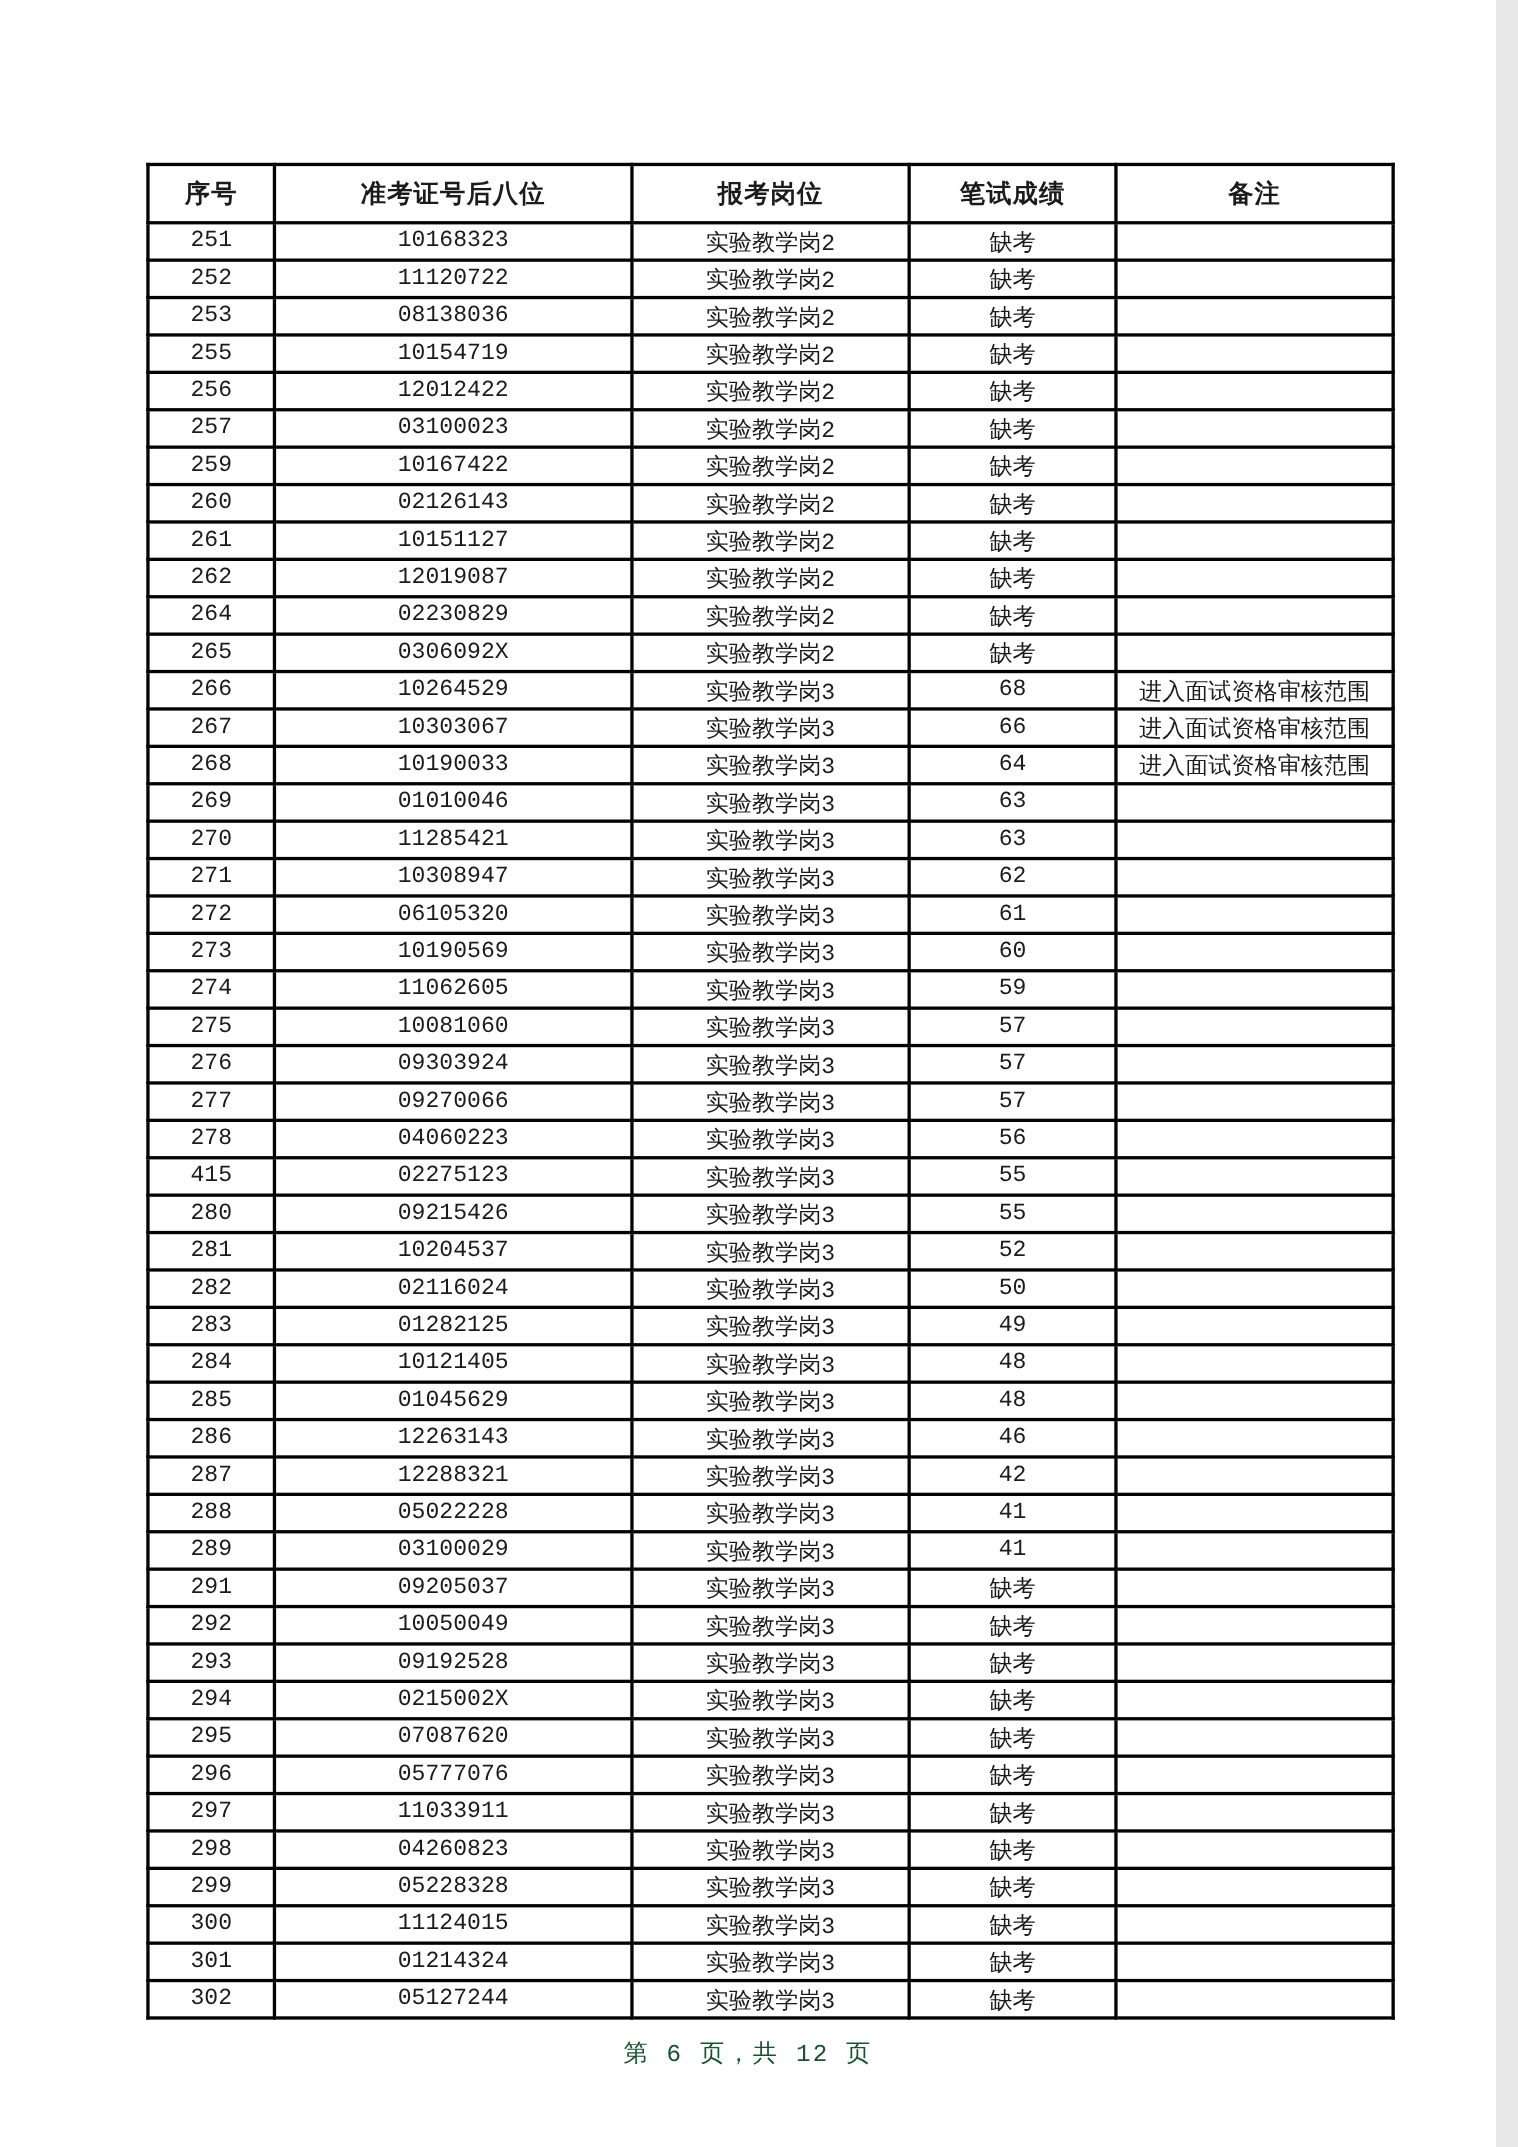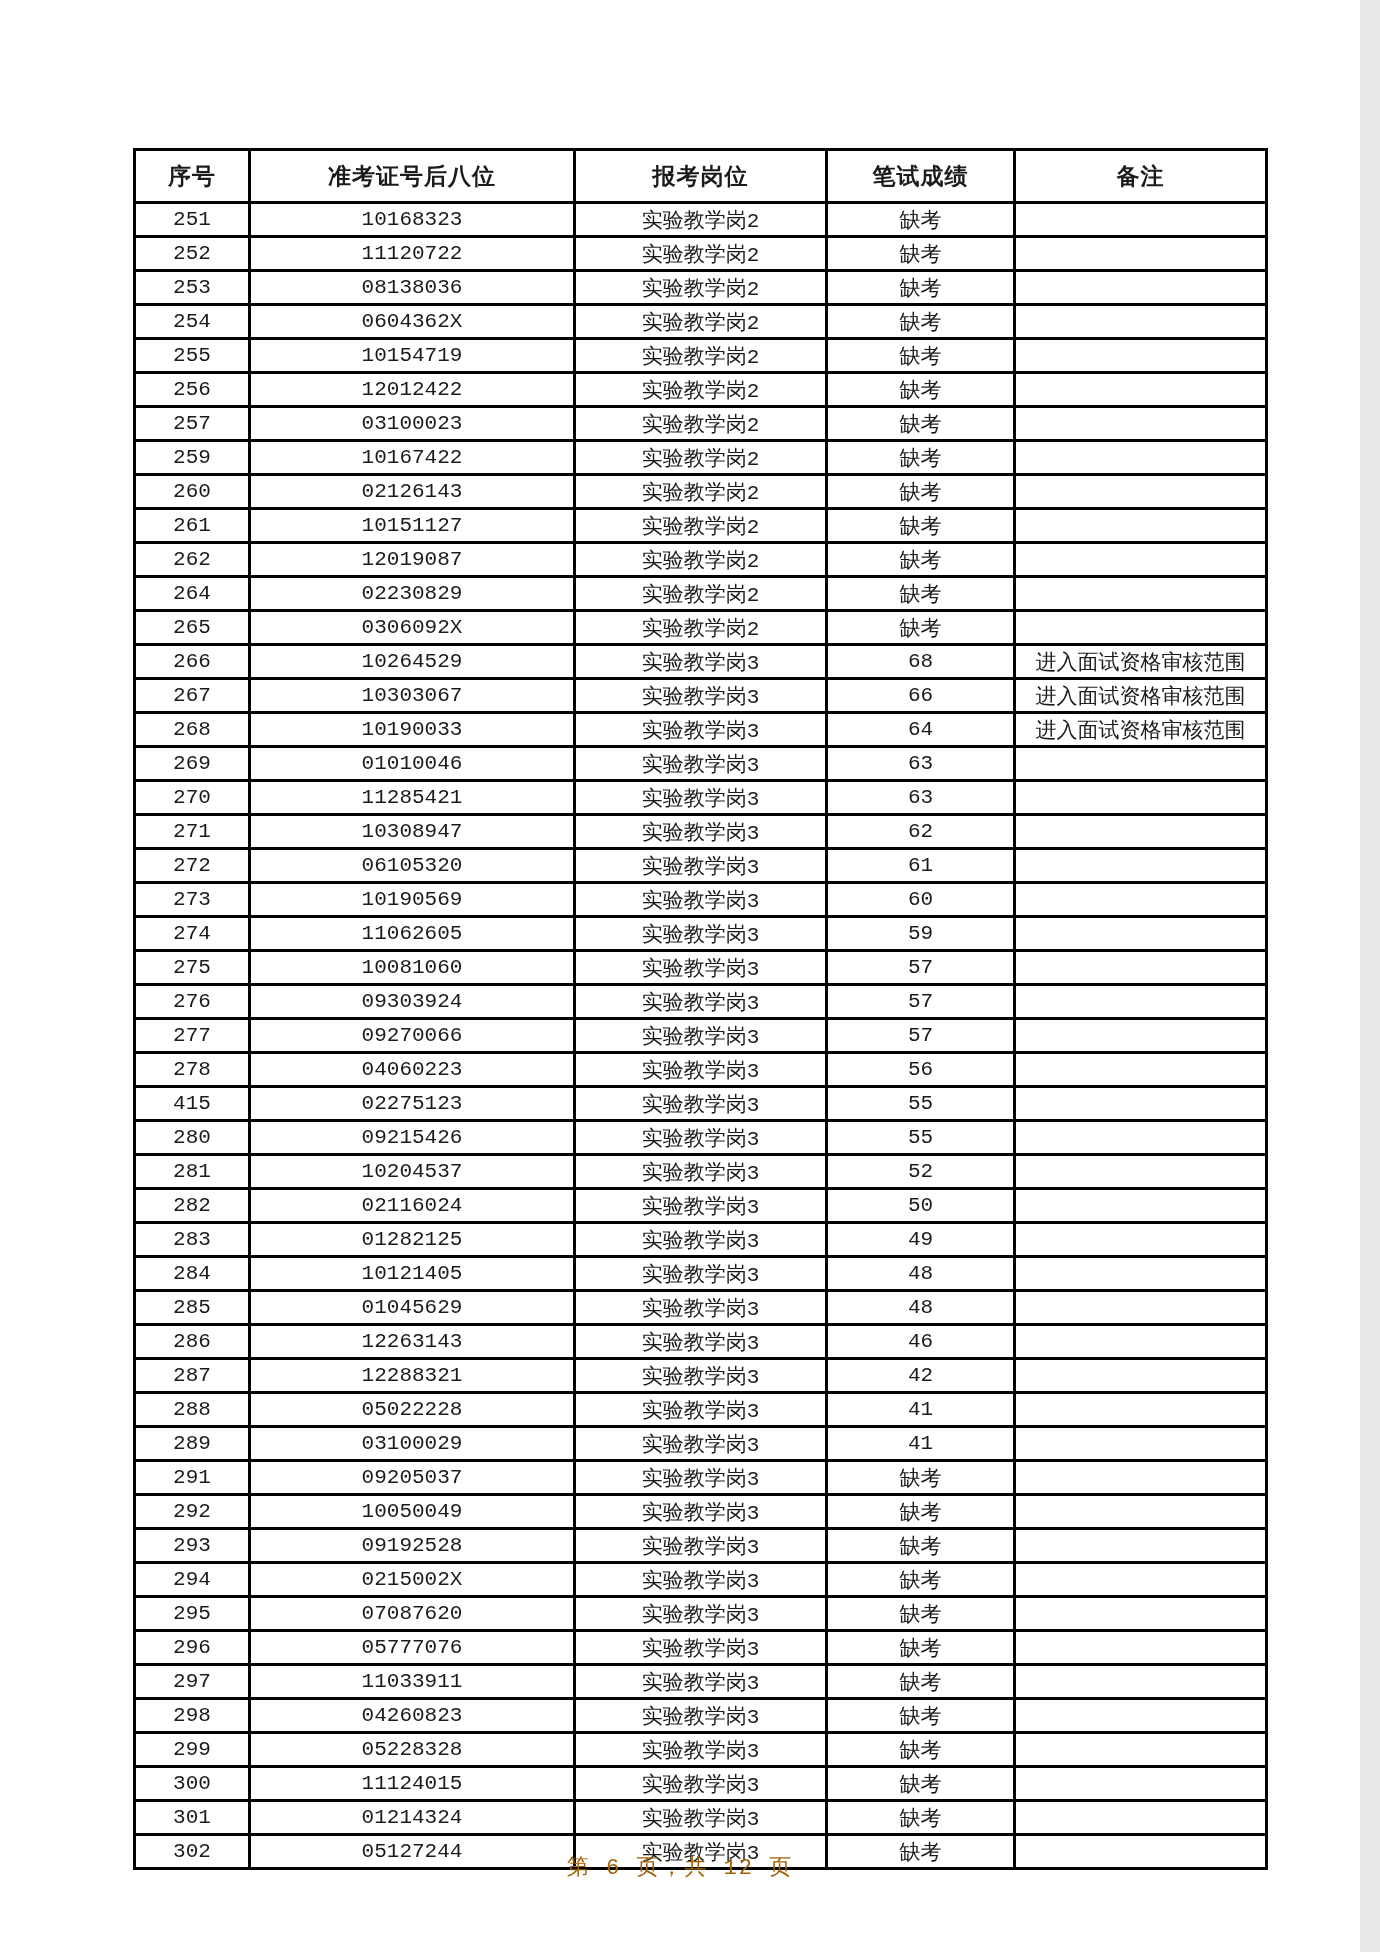--- a/index.html
+++ b/index.html
@@ -49,21 +49,21 @@
   col.c-score  { width: 188px; }
   col.c-remark { width: 252px; }
   .page-footer {
     position: absolute;
     left: 0;
     top: 1852px;
     width: 100%;
     text-align: center;
     font-size: 22px;
     letter-spacing: 2px;
-    color: #a16207;
+    color: #14532d;
   }
 </style>
 </head>
 <body>
 
 <div class="page">
 
   <table class="score-table">
     <colgroup>
       <col class="c-seq">
@@ -97,27 +97,20 @@
           <td></td>
         </tr>
         <tr>
           <td>253</td>
           <td>08138036</td>
           <td>实验教学岗2</td>
           <td>缺考</td>
           <td></td>
         </tr>
         <tr>
-          <td>254</td>
-          <td>0604362X</td>
-          <td>实验教学岗2</td>
-          <td>缺考</td>
-          <td></td>
-        </tr>
-        <tr>
           <td>255</td>
           <td>10154719</td>
           <td>实验教学岗2</td>
           <td>缺考</td>
           <td></td>
         </tr>
         <tr>
           <td>256</td>
           <td>12012422</td>
           <td>实验教学岗2</td>

